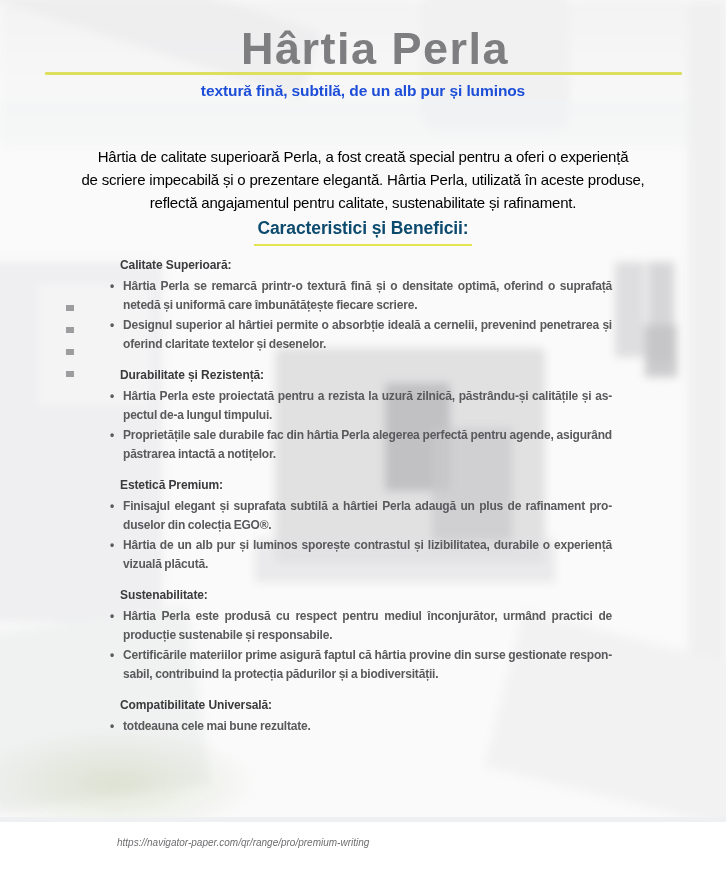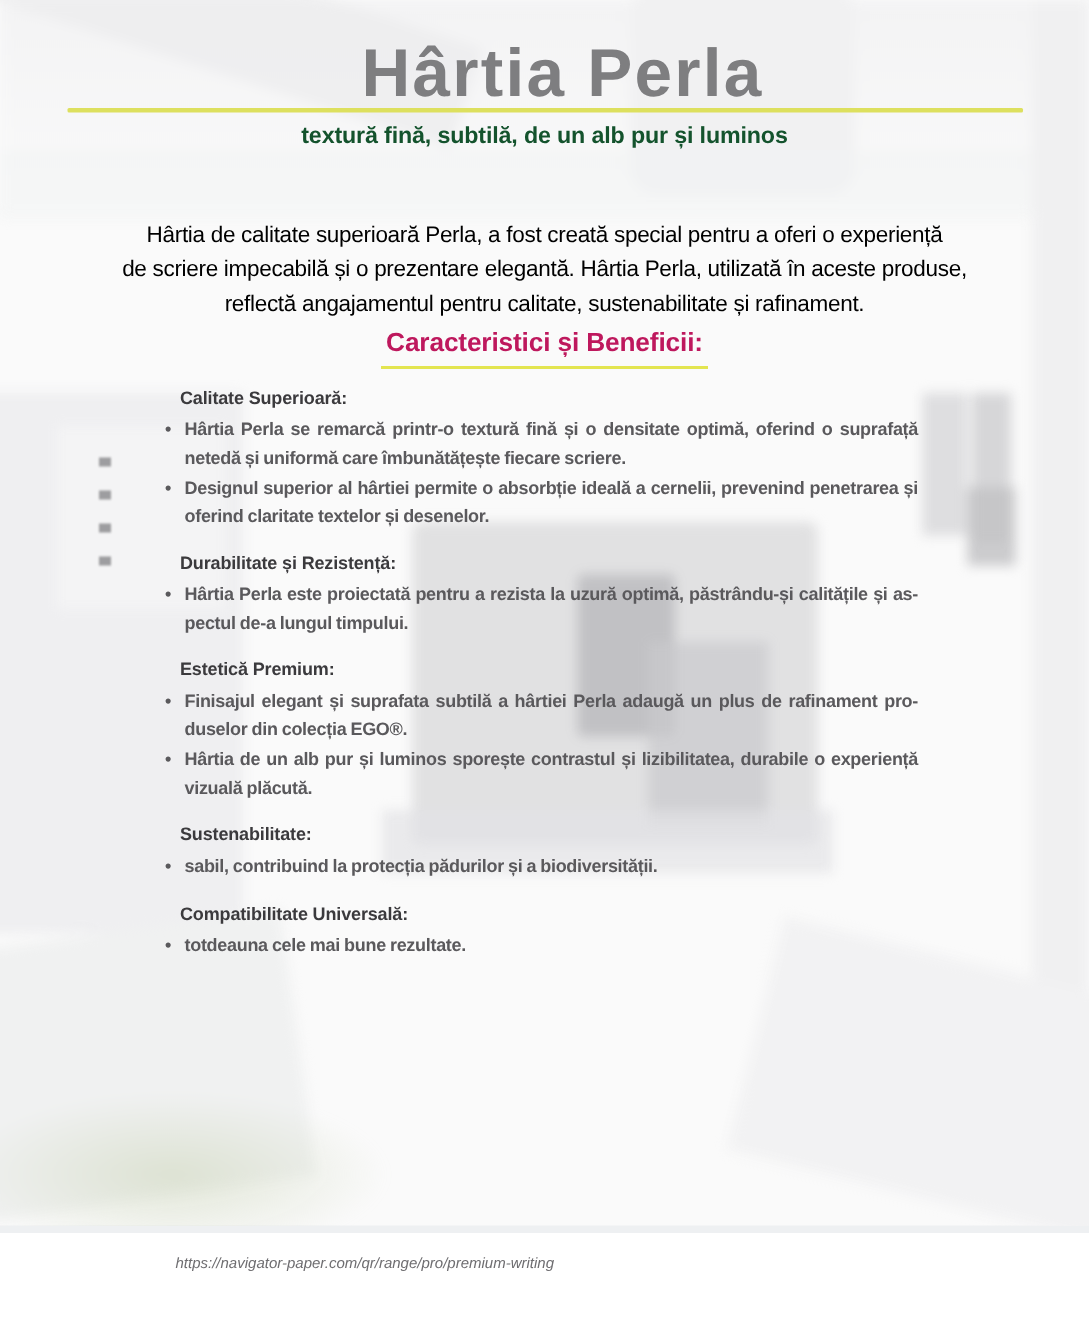--- a/index.html
+++ b/index.html
@@ -42,29 +42,29 @@
   
   .content{position:absolute;left:0;top:0;width:726px;height:892px;z-index:2;}
   .title{
     position:absolute;left:0;top:26px;width:726px;
     text-align:center;font-size:45px;font-weight:700;letter-spacing:1.5px;
     color:#7e7e80;line-height:46px;padding-left:12px;
   }
   .title-rule{position:absolute;left:45px;top:72px;width:637px;height:3px;background:#dde05e;border-radius:1px;}
   .subtitle{
     position:absolute;left:0;top:82px;width:726px;text-align:center;
-    font-size:15.5px;font-weight:700;color:#14532d;letter-spacing:-0.1px;
+    font-size:15.5px;font-weight:700;color:#1d4ed8;letter-spacing:-0.1px;
   }
   .intro{
     position:absolute;left:73px;top:145px;width:580px;text-align:center;
     font-size:15px;line-height:23.2px;color:#000000;letter-spacing:-0.2px;
   }
   .features-heading-wrap{position:absolute;left:0;top:218px;width:726px;text-align:center;}
   .features-heading{
-    display:inline-block;font-size:17.5px;font-weight:700;color:#be185d;
+    display:inline-block;font-size:17.5px;font-weight:700;color:#0c4a6e;
     border-bottom:2.5px solid #e3e550;padding:0 3px 5px;letter-spacing:-0.1px;
   }
   .sections{position:absolute;left:110px;top:256px;width:502px;}
   .section{margin-bottom:13px;}
   .section-title{
     font-size:12px;font-weight:700;color:#3b3a3d;
     line-height:18px;margin:0 0 3px;padding-left:10px;letter-spacing:-0.1px;
   }
   .bullets{list-style:none;margin:0;padding:0;font-weight:bold;}
   .bullets li{
@@ -145,22 +145,27 @@
             <span class="bline">oferind claritate textelor și desenelor.</span>
           </li>
         </ul>
       </div>
 
       <div class="section">
         <h3 class="section-title">Durabilitate și Rezistență:</h3>
         <ul class="bullets">
           <li>
             <span class="dot"></span>
-            <span class="bline stretch">Hârtia Perla este proiectată pentru a rezista la uzură optimă, păstrându-și calitățile și as-</span>
+            <span class="bline stretch">Hârtia Perla este proiectată pentru a rezista la uzură zilnică, păstrându-și calitățile și as-</span>
             <span class="bline">pectul de-a lungul timpului.</span>
+          </li>
+          <li>
+            <span class="dot"></span>
+            <span class="bline stretch">Proprietățile sale durabile fac din hârtia Perla alegerea perfectă pentru agende, asigurând</span>
+            <span class="bline">păstrarea intactă a notițelor.</span>
           </li>
         </ul>
       </div>
 
       <div class="section">
         <h3 class="section-title">Estetică Premium:</h3>
         <ul class="bullets">
           <li>
             <span class="dot"></span>
             <span class="bline stretch">Finisajul elegant și suprafata subtilă a hârtiei Perla adaugă un plus de rafinament pro-</span>
@@ -172,20 +177,26 @@
             <span class="bline">vizuală plăcută.</span>
           </li>
         </ul>
       </div>
 
       <div class="section">
         <h3 class="section-title">Sustenabilitate:</h3>
         <ul class="bullets">
           <li>
             <span class="dot"></span>
+            <span class="bline stretch">Hârtia Perla este produsă cu respect pentru mediul înconjurător, urmând practici de</span>
+            <span class="bline">producție sustenabile și responsabile.</span>
+          </li>
+          <li>
+            <span class="dot"></span>
+            <span class="bline stretch">Certificările materiilor prime asigură faptul că hârtia provine din surse gestionate respon-</span>
             <span class="bline">sabil, contribuind la protecția pădurilor și a biodiversității.</span>
           </li>
         </ul>
       </div>
 
       <div class="section">
         <h3 class="section-title">Compatibilitate Universală:</h3>
         <ul class="bullets">
           <li>
             <span class="dot"></span>

